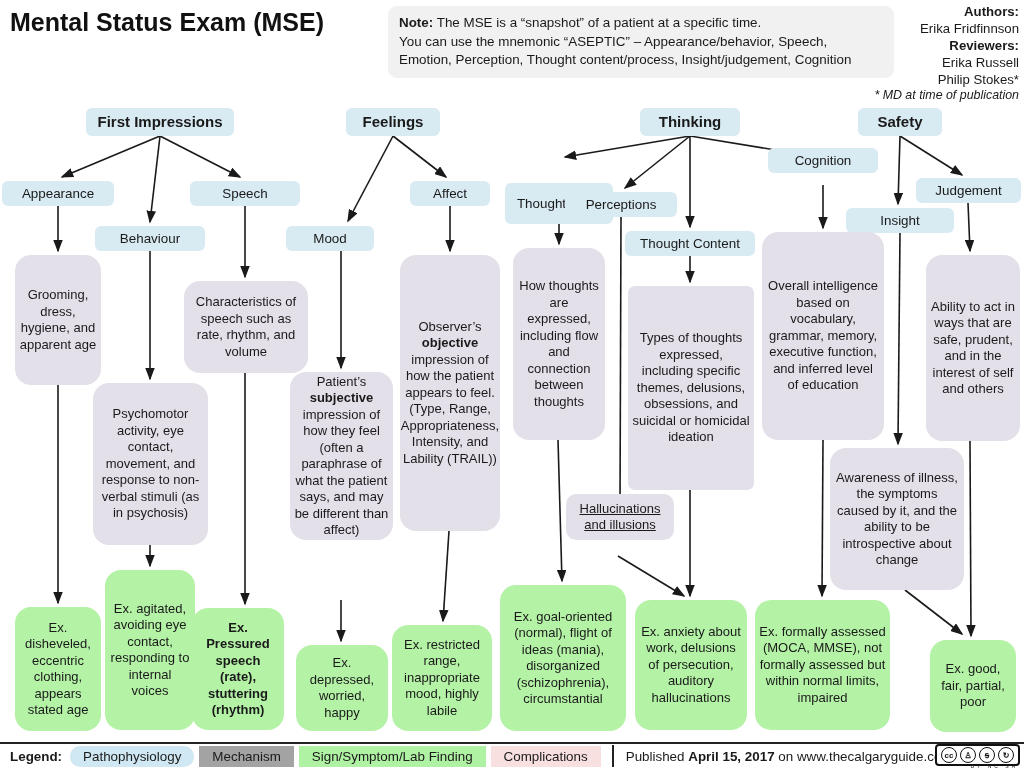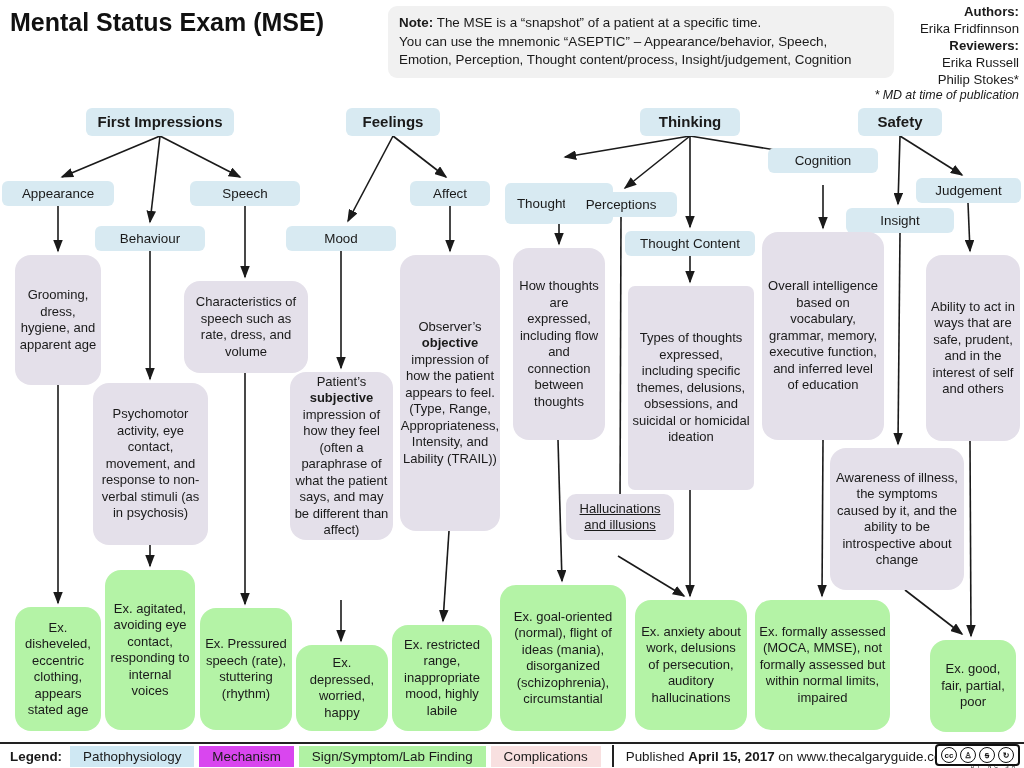--- a/index.html
+++ b/index.html
@@ -28,21 +28,21 @@
 
   
   #n-first{left:86px;top:108px;width:148px;height:28px;}
   #n-feel {left:346px;top:108px;width:94px;height:28px;}
   #n-think{left:640px;top:108px;width:100px;height:28px;}
   #n-safe {left:858px;top:108px;width:84px;height:28px;text-align:center;}
   
   #n-appearance{left:2px;top:181px;width:112px;height:25px;}
   #n-speech{left:190px;top:181px;width:110px;height:25px;}
   #n-behaviour{left:95px;top:226px;width:110px;height:25px;}
-  #n-mood{left:286px;top:226px;width:110px;height:25px;}
+  #n-mood{left:286px;top:226px;width:88px;height:25px;}
   #n-affect{left:410px;top:181px;width:80px;height:25px;}
   #n-tform{left:505px;top:148px;width:108px;height:41px;margin-top:35px;}
   #n-percep{left:565px;top:192px;width:112px;height:25px;}
   #n-tcontent{left:625px;top:231px;width:130px;height:25px;}
   #n-cog{left:768px;top:148px;width:110px;height:25px;}
   #n-insight{left:846px;top:208px;width:108px;height:25px;}
   #n-judge{left:916px;top:178px;width:105px;height:25px;}
   
   #n-grooming{left:15px;top:255px;width:86px;height:130px;}
   #n-charspeech{left:184px;top:281px;width:124px;height:92px;}
@@ -51,35 +51,35 @@
   #n-objective{left:400px;top:255px;width:100px;height:276px;}
   #n-howthoughts{left:513px;top:248px;width:92px;height:192px;}
   #n-types{left:628px;top:286px;width:126px;height:204px;border-radius:7px;}
   #n-overall{left:762px;top:232px;width:122px;height:208px;}
   #n-ability{left:926px;top:255px;width:94px;height:186px;}
   #n-awareness{left:830px;top:448px;width:134px;height:142px;}
   #n-halluc{left:566px;top:494px;width:108px;height:46px;border-radius:10px;text-decoration:underline;}
   
   #n-exdish{left:15px;top:607px;width:86px;height:124px;}
   #n-exagit{left:105px;top:570px;width:90px;height:160px;}
-  #n-express{left:200px;top:608px;width:92px;height:122px;}
+  #n-express{left:192px;top:608px;width:92px;height:122px;font-weight:bold;}
   #n-exdep{left:296px;top:645px;width:92px;height:86px;}
   #n-exrestr{left:392px;top:625px;width:100px;height:106px;}
   #n-exgoal{left:500px;top:585px;width:126px;height:146px;}
   #n-exanx{left:635px;top:600px;width:112px;height:130px;}
   #n-exform{left:755px;top:600px;width:135px;height:130px;}
   #n-exgood{left:930px;top:640px;width:86px;height:92px;}
 
   
   #legend{position:absolute;left:0;top:742px;width:1024px;height:26px;border-top:2px solid #222;
           display:flex;align-items:center;font-size:13.4px;box-sizing:border-box;padding-left:10px;z-index:2;}
   #legend .lg-label{font-weight:bold;margin-right:8px;}
   .chip{padding:3px 13px;margin-right:5px;white-space:nowrap;}
-  .chip-patho{background:#cfe8f3;}
-  .chip-mech{background:#d946ef;}
+  .chip-patho{background:#cfe8f3;border-radius:10px;}
+  .chip-mech{background:#a3a3a3;}
   .chip-sign{background:#b0f2a3;}
   .chip-comp{background:#f8e0e0;}
   #lg-divider{width:2px;height:22px;background:#222;margin:0 12px 0 6px;}
   #published b{font-weight:bold;}
   #cc-plate{position:absolute;right:4px;top:744px;border:2px solid #111;border-radius:4px;
             padding:1px 4px;display:flex;align-items:center;gap:3px;background:#fff;z-index:3;}
   .cc-circ{width:14px;height:14px;border:1.5px solid #111;border-radius:50%;display:flex;
            align-items:center;justify-content:center;font-size:8px;font-weight:bold;color:#111;}
   .cc-strike{text-decoration:line-through;}
   #cc-letters{position:absolute;right:6px;top:763px;font-size:5px;letter-spacing:3px;z-index:3;}
@@ -158,21 +158,21 @@
   <div class="node blue" id="n-mood">Mood</div>
   <div class="node blue" id="n-affect">Affect</div>
   <div class="node blue" id="n-tform">Thought Form</div>
   <div class="node blue" id="n-percep">Perceptions</div>
   <div class="node blue" id="n-tcontent">Thought Content</div>
   <div class="node blue" id="n-cog">Cognition</div>
   <div class="node blue" id="n-insight">Insight</div>
   <div class="node blue" id="n-judge">Judgement</div>
 
   <div class="node mech" id="n-grooming">Grooming, dress, hygiene, and apparent age</div>
-  <div class="node mech" id="n-charspeech">Characteristics of speech such as rate, dress, and volume</div>
+  <div class="node mech" id="n-charspeech">Characteristics of speech such as rate, rhythm, and volume</div>
   <div class="node mech" id="n-psycho">Psychomotor activity, eye contact, movement, and response to non-verbal stimuli (as in psychosis)</div>
   <div class="node mech" id="n-subjective">
     <span><span>Patient’s </span><b>subjective</b><span> impression of how they feel (often a paraphrase of what the patient says, and may be different than affect)</span></span>
   </div>
   <div class="node mech" id="n-objective">
     <span><span>Observer’s </span><b>objective</b><span> impression of how the patient appears to feel. (Type, Range, Appropriateness, Intensity, and Lability (TRAIL))</span></span>
   </div>
   <div class="node mech" id="n-howthoughts">How thoughts are expressed, including flow and connection between thoughts</div>
   <div class="node mech" id="n-types">Types of thoughts expressed, including specific themes, delusions, obsessions, and suicidal or homicidal ideation</div>
   <div class="node mech" id="n-overall">Overall intelligence based on vocabulary, grammar, memory, executive function, and inferred level of education</div>

